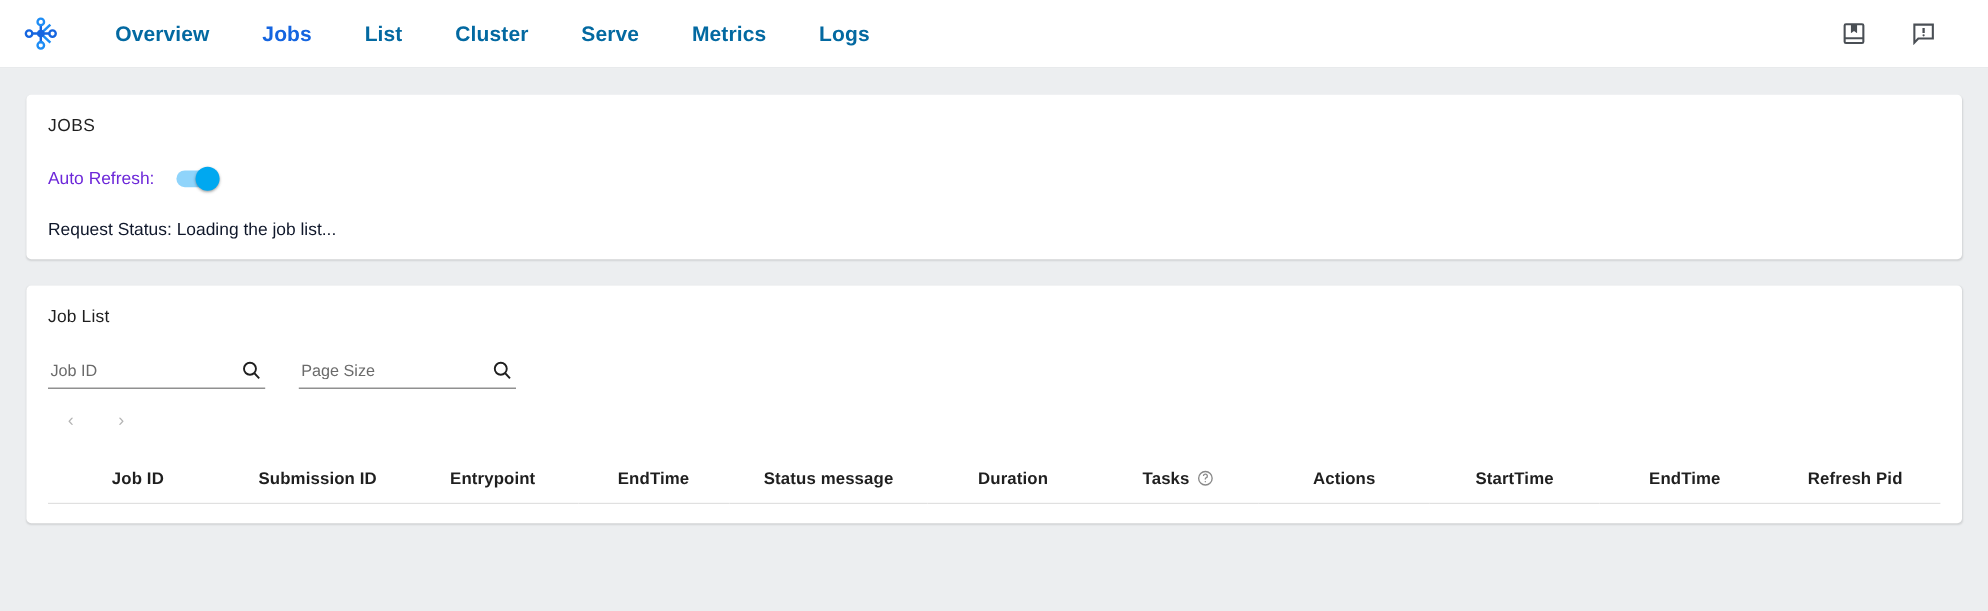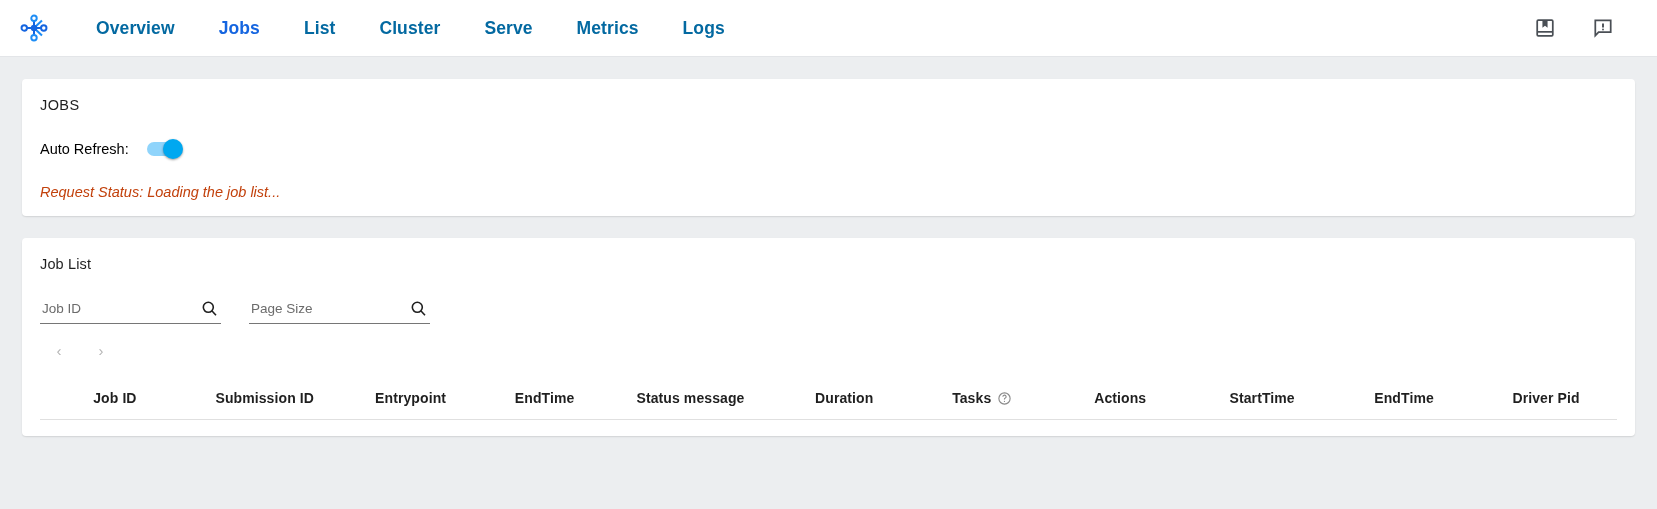--- a/index.html
+++ b/index.html
@@ -86,21 +86,21 @@
   .card-title.jobs { letter-spacing: 0.4px; }
 
   .row-inline {
     display: flex;
     align-items: center;
     gap: 10px;
     margin-bottom: 16px;
   }
   .field-label {
     font-size: 14.5px;
-    color: #000000;
+    color: #6d28d9;
   }
 
   
   .switch {
     position: relative;
     width: 58px;
     height: 38px;
     display: inline-flex;
     align-items: center;
     cursor: pointer;
@@ -121,23 +121,22 @@
     top: 9px;
     width: 20px;
     height: 20px;
     border-radius: 50%;
     background: #00a8f0;
     box-shadow: 0 1px 2px rgba(0,0,0,0.25), 0 1px 3px rgba(0,0,0,0.15);
   }
 
   .status-line {
     font-size: 14.5px;
-    color: #c2410c;
+    color: #0f172a;
     margin: 0;
-    font-style: italic;
   }
 
   
   .filters {
     display: flex;
     align-items: flex-end;
     gap: 28px;
     margin-top: 26px;
   }
   .text-field {
@@ -361,21 +360,21 @@
                 <span>StartTime</span>
               </span>
           </th>
           <th style="width:9%">
             <span class="th-inner">
                 <span>EndTime</span>
               </span>
           </th>
           <th style="width:9%">
             <span class="th-inner">
-                <span>Driver Pid</span>
+                <span>Refresh Pid</span>
               </span>
           </th>
         </tr>
       </thead>
       <tbody></tbody>
     </table>
   </div>
 
 </div>
 

